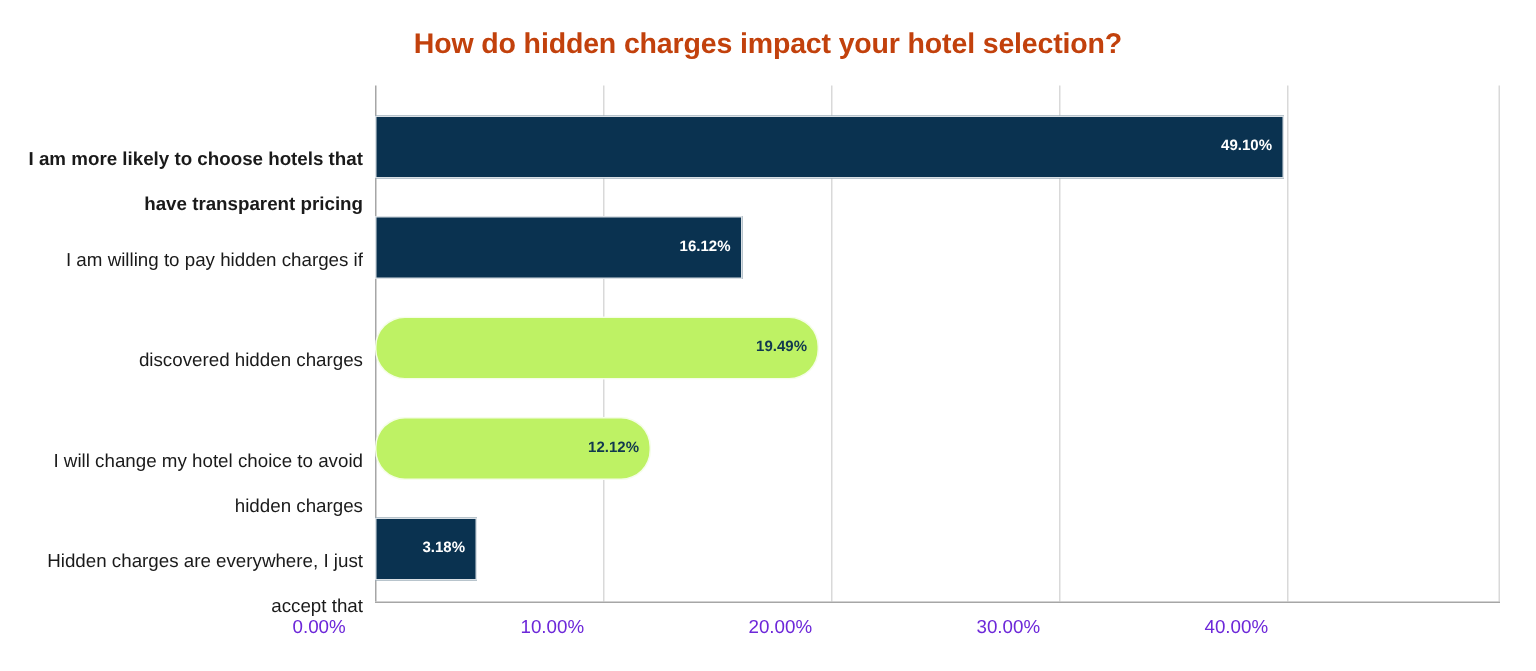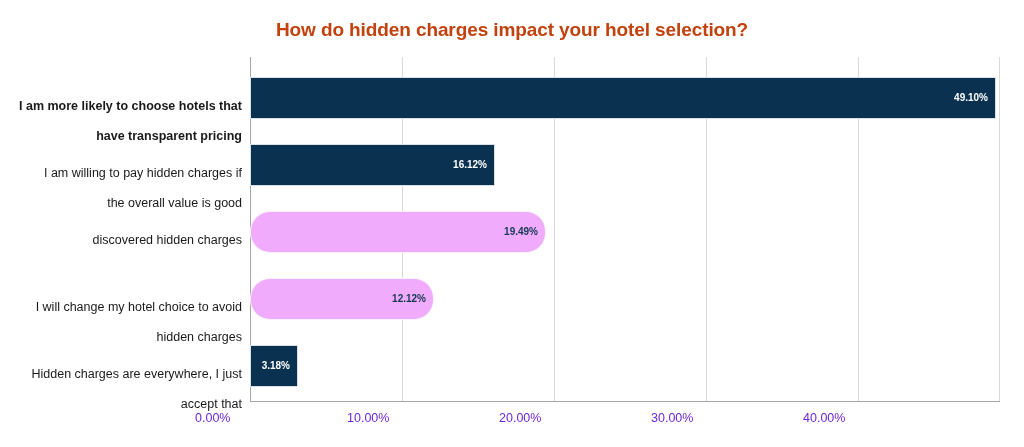--- a/index.html
+++ b/index.html
@@ -78,21 +78,21 @@
     left: 0;
     top: 0;
     height: 42px;
     box-sizing: border-box;
     border: 1px solid rgba(255,255,255,0.85);
     display: flex;
     align-items: center;
     justify-content: flex-end;
   }
   .bar.navy  { background: #0a3250; }
-  .bar.light { background: #f0abfc; border-radius: 20px; }
+  .bar.light { background: #bef264; border-radius: 20px; }
 
   .bar-label {
     font-size: 10px;
     font-weight: bold;
     padding-right: 7px;
     white-space: nowrap;
     line-height: 1;
   }
   .bar.navy  .bar-label { color: #ffffff; }
   .bar.light .bar-label { color: #11384f; }
@@ -130,21 +130,21 @@
 
   <div id="plot">
     <div class="gridline axis" style="left:0px;"></div>
     <div class="gridline" style="left:152px;"></div>
     <div class="gridline" style="left:304px;"></div>
     <div class="gridline" style="left:456px;"></div>
     <div class="gridline" style="left:608px;"></div>
     <div class="gridline" style="left:749px;"></div>
 
     <div class="bar-row" style="top:20px;">
-      <div class="bar navy" style="width:746px;">
+      <div class="bar navy" style="width:606px;">
         <span class="bar-label">49.10%</span>
       </div>
     </div>
 
     <div class="bar-row" style="top:87px;">
       <div class="bar navy" style="width:245px;">
         <span class="bar-label">16.12%</span>
       </div>
     </div>
 
@@ -154,35 +154,34 @@
       </div>
     </div>
 
     <div class="bar-row" style="top:221px;">
       <div class="bar light" style="width:184px;">
         <span class="bar-label">12.12%</span>
       </div>
     </div>
 
     <div class="bar-row" style="top:288px;">
-      <div class="bar navy" style="width:48px;padding-left:28px;">
+      <div class="bar navy" style="width:68px;padding-left:28px;">
         <span class="bar-label">3.18%</span>
       </div>
     </div>
   </div>
 
   <div id="baseline"></div>
 
   <div class="cat-label" style="top:84px;font-weight:bold;">
     <div>I am more likely to choose hotels that</div>
     <div>have transparent pricing</div>
   </div>
   <div class="cat-label" style="top:151px;">
     <div>I am willing to pay hidden charges if</div>
-    <div>the overall value is good</div>
   </div>
   <div class="cat-label" style="top:218px;">
     <div>discovered hidden charges</div>
   </div>
   <div class="cat-label" style="top:285px;">
     <div>I will change my hotel choice to avoid</div>
     <div>hidden charges</div>
   </div>
   <div class="cat-label" style="top:352px;">
     <div>Hidden charges are everywhere, I just</div>

